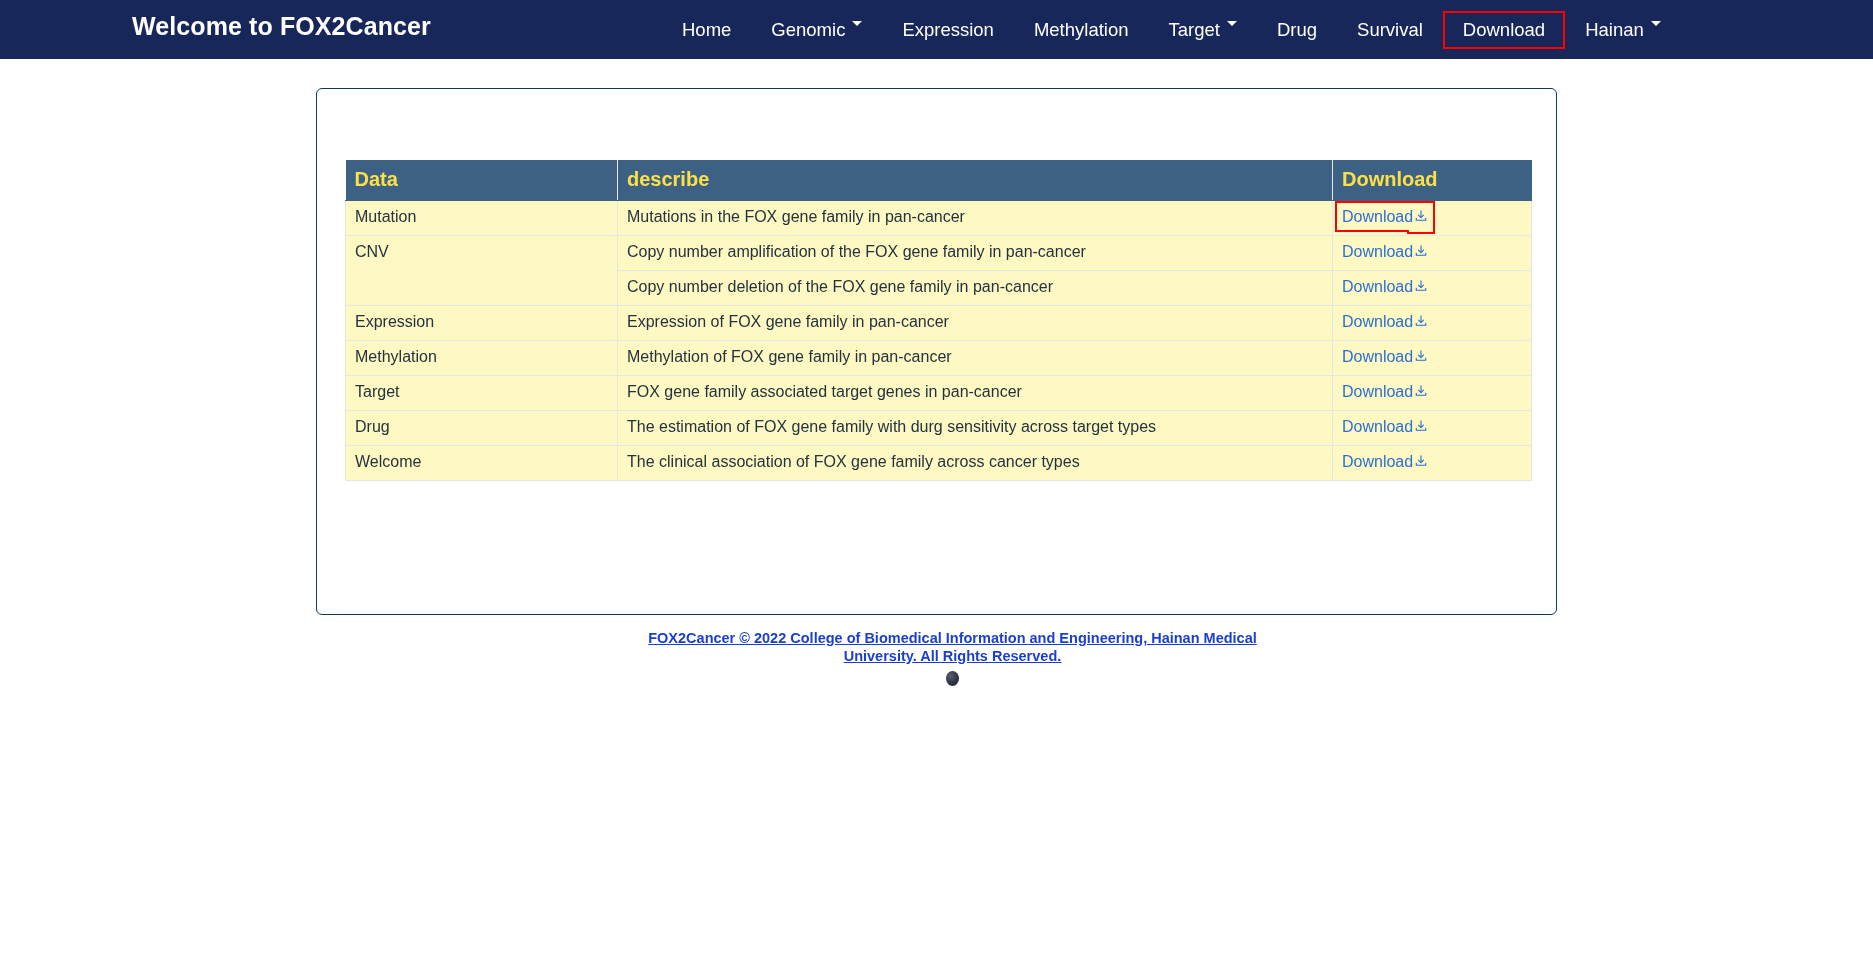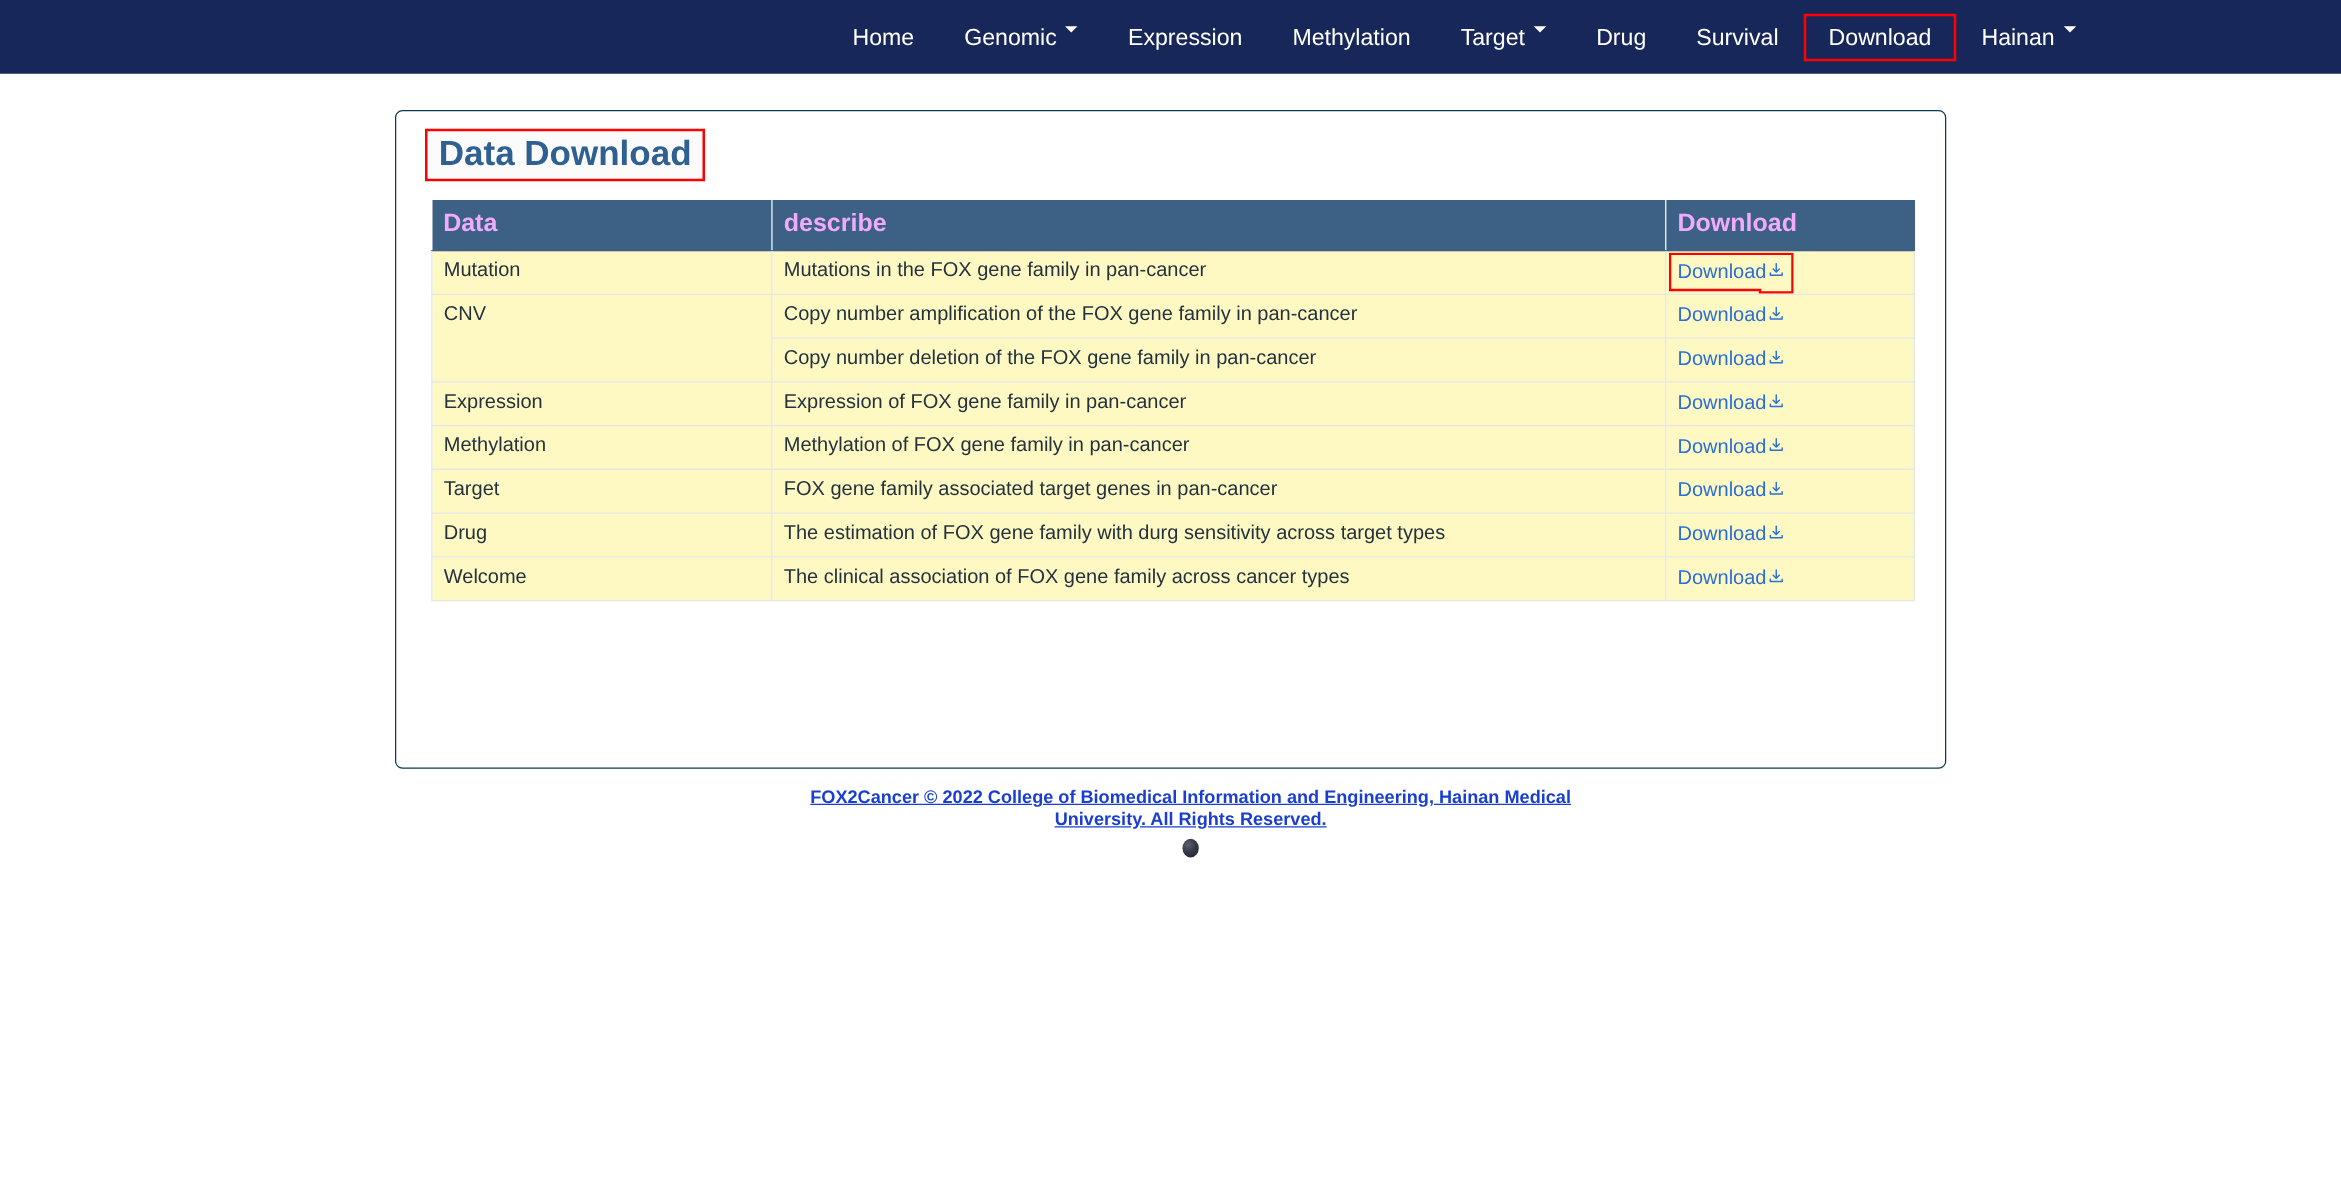--- a/index.html
+++ b/index.html
@@ -107,21 +107,21 @@
     width: 1186px;
   }
   table.data-table {
     border-collapse: collapse;
     width: 1186px;
     table-layout: fixed;
     font-size: 16px;
   }
   table.data-table thead th {
     background: #3c6184;
-    color: #f0abfc;
+    color: #fde047;
     font-size: 20px;
     font-weight: bold;
     text-align: left;
     padding: 8px 9px 9px 9px;
     border-right: 1px solid #e6eaec;
     border-bottom: 1px solid #3c6184;
     height: 19px;
   }
   table.data-table thead th:last-child {
     border-right: none;
@@ -181,20 +181,21 @@
     width: 13px;
     height: 15px;
     border-radius: 50%;
     background: radial-gradient(circle at 34% 32%, #5a6070 0%, #343a49 45%, #1c2030 100%);
   }
 </style>
 </head>
 <body>
 
 <div class="navbar">
+  <div class="brand">Welcome to FOX2Cancer</div>
   <nav class="nav-links">
       <a class="nav-item">
         <span>Home</span>
       </a>
       <a class="nav-item">
         <span>Genomic</span>
         <span class="caret"></span>
       </a>
       <a class="nav-item">
         <span>Expression</span>
@@ -217,23 +218,20 @@
       </a>
       <a class="nav-item">
         <span>Hainan</span>
         <span class="caret"></span>
       </a>
     </nav>
 </div>
 
 <div class="card">
 
-  <div class="page-title-wrap">
-    <div class="page-title">Data Download</div>
-  </div>
 
   <div class="table-wrap">
     <table class="data-table">
       <colgroup>
         <col class="col-data">
         <col class="col-desc">
         <col class="col-dl">
       </colgroup>
       <thead>
         <tr>

